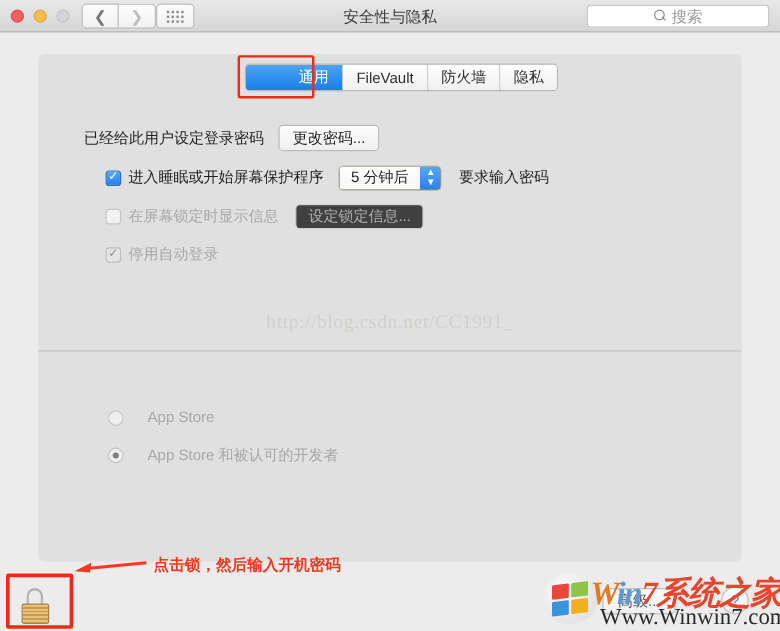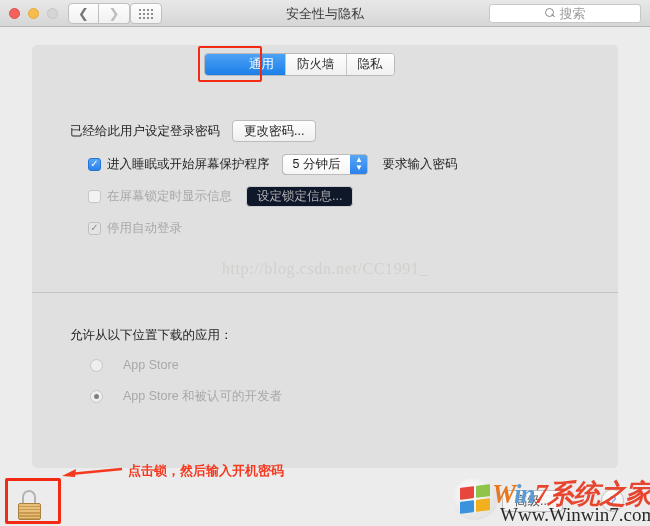--- a/index.html
+++ b/index.html
@@ -114,21 +114,21 @@
     font-family: "Liberation Serif", "DejaVu Serif", serif;
     font-size: 16px; color: #d2d0cd; letter-spacing: 0.6px;
   }
 
   .divider {
     position: absolute; left: 0; top: 247px;
     width: 586px; height: 1px; background: #c3c3c3;
   }
 
   
-  .sect-pw { position: absolute; left: 38px; top: 58px; width: 520px; margin-top: 16px; }
+  .sect-pw { position: absolute; left: 38px; top: 58px; width: 520px; }
   .row { display: flex; align-items: center; }
   .pw-head { gap: 12px; height: 24px; }
   .pw-head .lbl { font-size: 12.5px; color: #1f1f1f; }
   .btn-std {
     height: 22px; padding: 0 11px;
     background: linear-gradient(to bottom,#fefefe,#efefef);
     border: 1px solid #bcbcbc; border-radius: 4px;
     font-size: 12.5px; color: #1f1f1f;
     display: flex; align-items: center; justify-content: center;
   }
@@ -166,21 +166,21 @@
   .popup .arrows {
     width: 17px;
     background: linear-gradient(to bottom,#57a6f6,#2a81ec);
     color: #fff; font-size: 8px; line-height: 8px;
     display: flex; flex-direction: column; align-items: center; justify-content: center;
   }
   .tail { font-size: 12.5px; color: #1f1f1f; margin-left: 8px; }
 
   .btn-dis {
     height: 21px; padding: 0 10px; margin-left: 8px;
-    background: #0f172a; border: 1px solid #cdcdcd; border-radius: 4px;
+    background: #404040; border: 1px solid #cdcdcd; border-radius: 4px;
     font-size: 12.5px; color: #b0b0b0;
     display: flex; align-items: center; justify-content: center;
   }
 
   
   .sect-dl { position: absolute; left: 38px; top: 282px; width: 520px; }
   .dl-title { font-size: 12.5px; color: #1f1f1f; }
   .radiorow { margin-top: 11px; height: 20px; gap: 20px; padding-left: 20px; }
   .rb {
     width: 13px; height: 13px; border-radius: 50%; flex: 0 0 auto;
@@ -362,38 +362,38 @@
         <div class="btn-dis">设定锁定信息...</div>
       </div>
 
       <div class="row checkrow">
         <span class="cb on-dis">✓</span>
         <span class="ctxt dim">停用自动登录</span>
       </div>
     </div>
 
     <div class="sect-dl">
-      <div class="dl-title">允许从以下位置下载的应用：</div>
 
       <div class="row radiorow">
         <span class="rb"></span>
         <span class="rtxt">App Store</span>
       </div>
 
       <div class="row radiorow">
         <span class="rb">
             <span class="dot"></span>
           </span>
         <span class="rtxt">App Store 和被认可的开发者</span>
       </div>
     </div>
   </div>
 
   <div class="tabbar">
     <div class="tab active">通用</div>
+    <div class="tab">FileVault</div>
     <div class="tab">防火墙</div>
     <div class="tab">隐私</div>
   </div>
   <div class="tab-annot"></div>
 
   <div class="lockbtn">
     <span class="padlock">
       <span class="shackle"></span>
       <span class="body"></span>
     </span>

